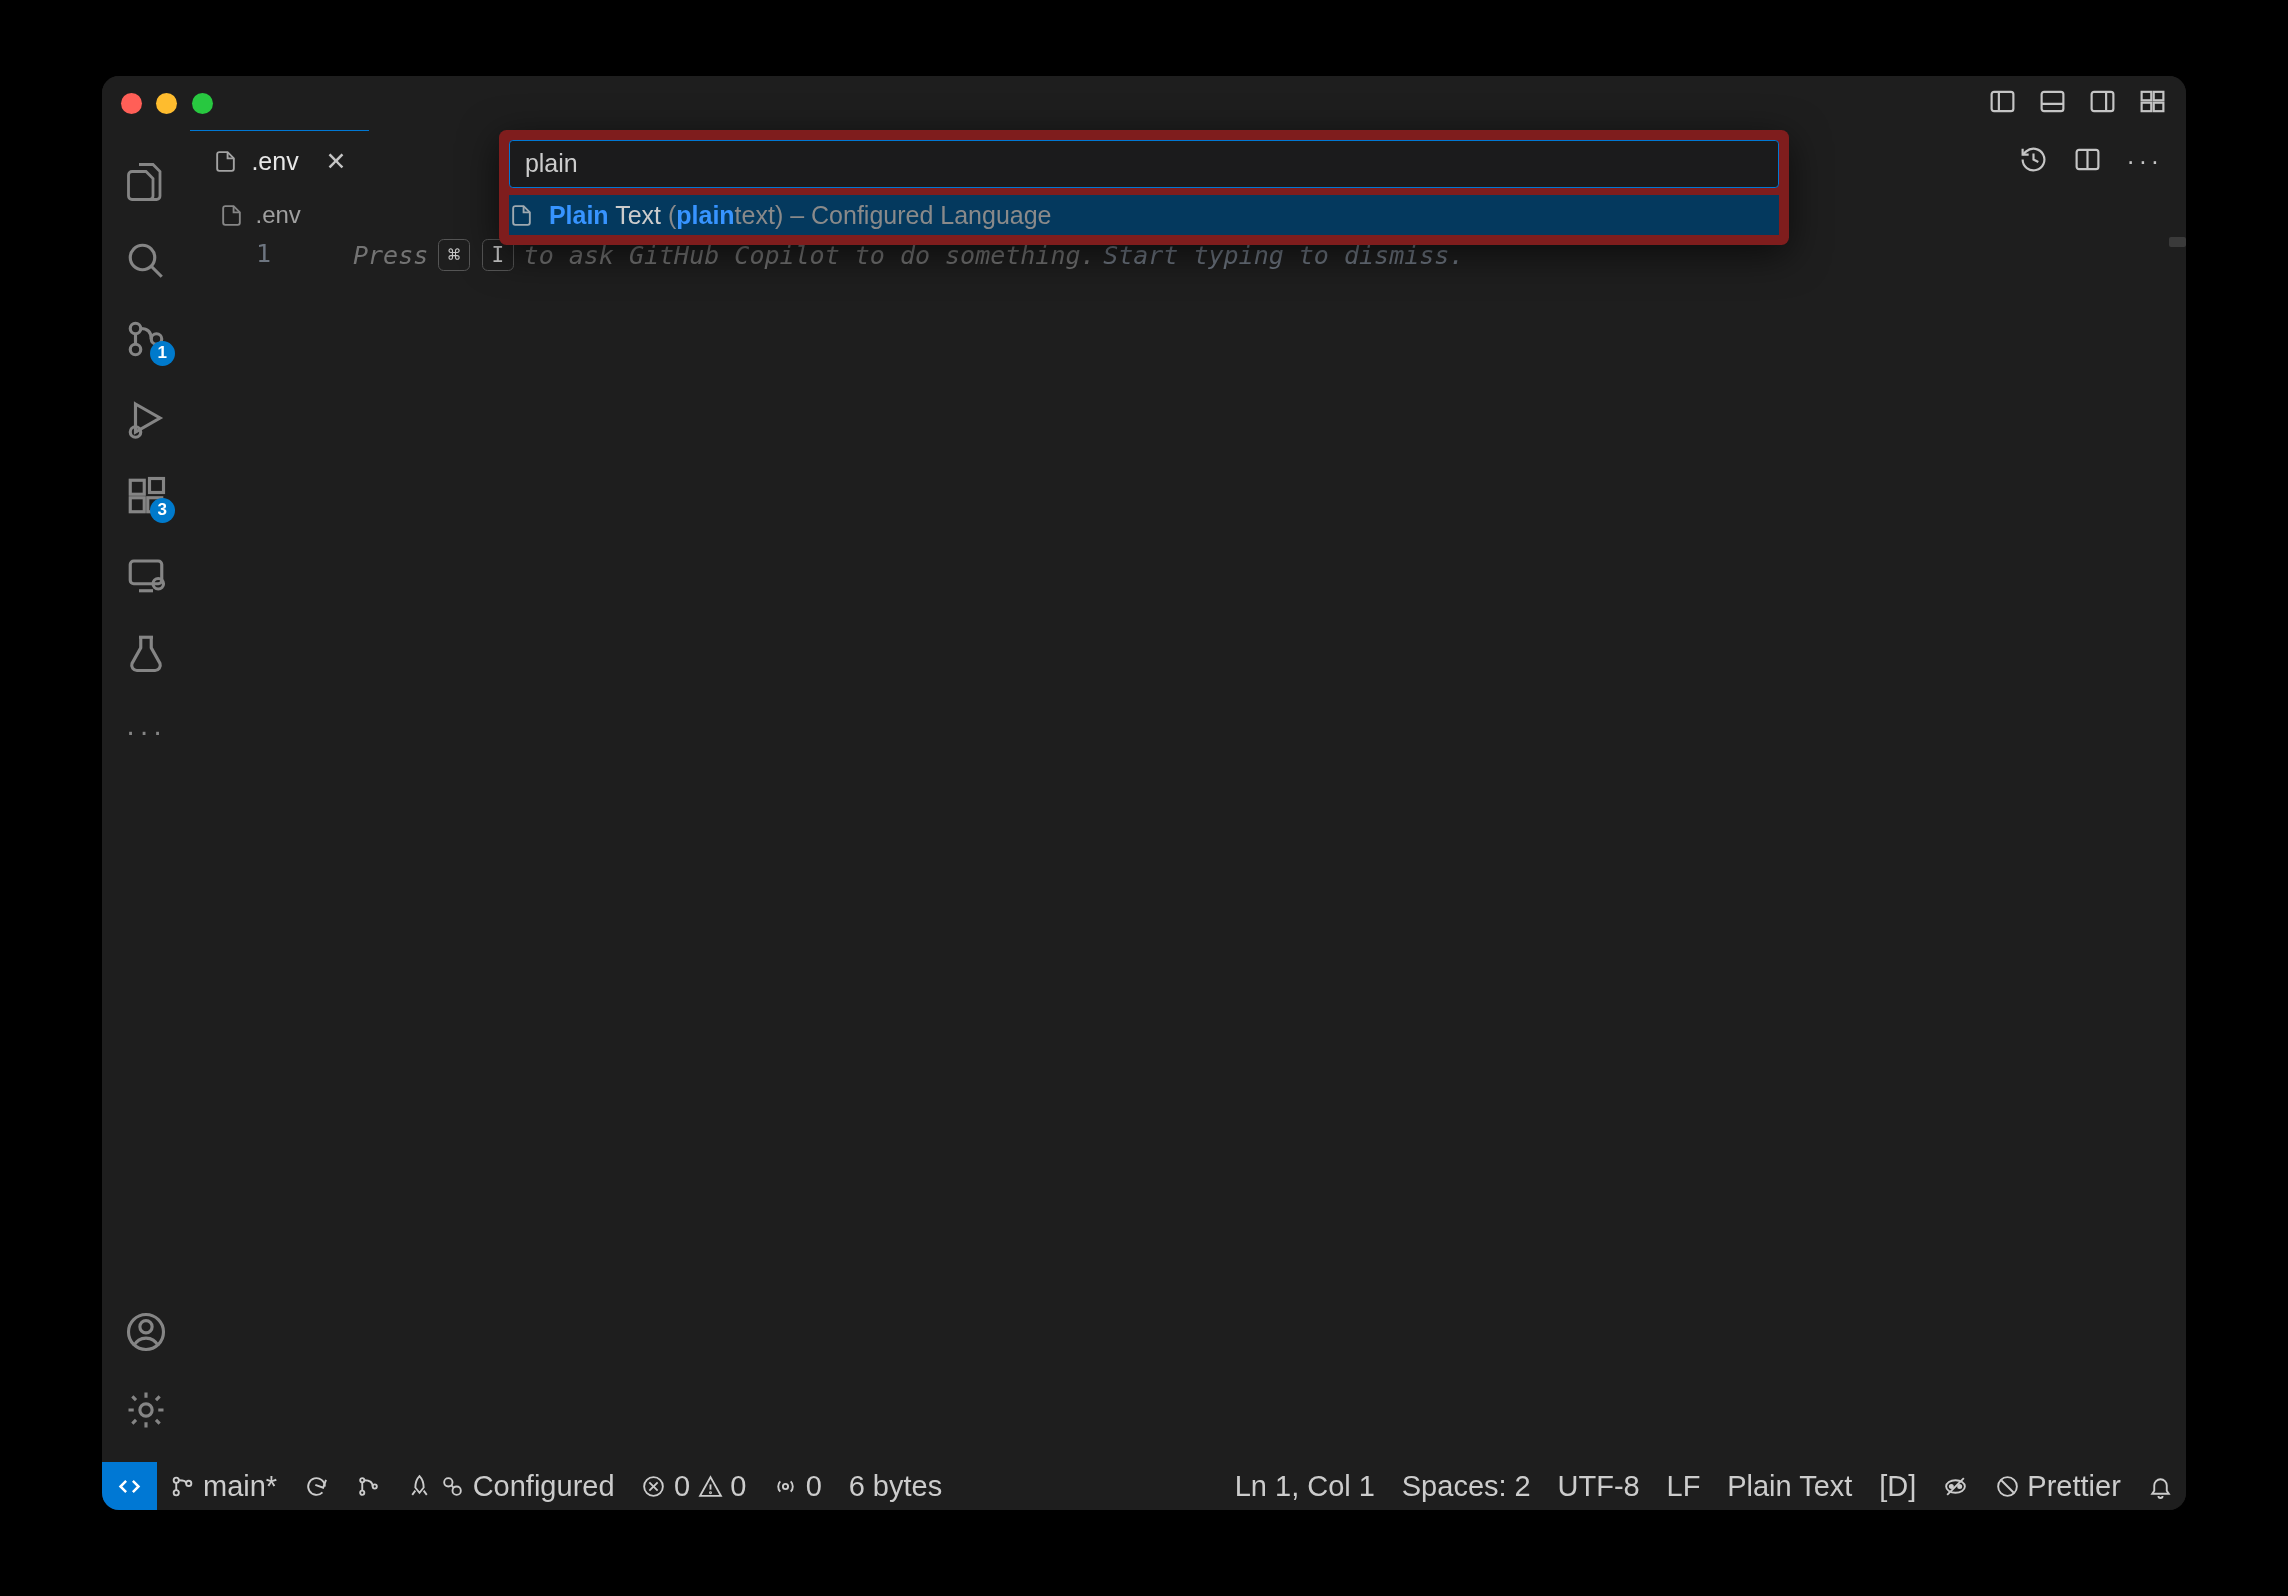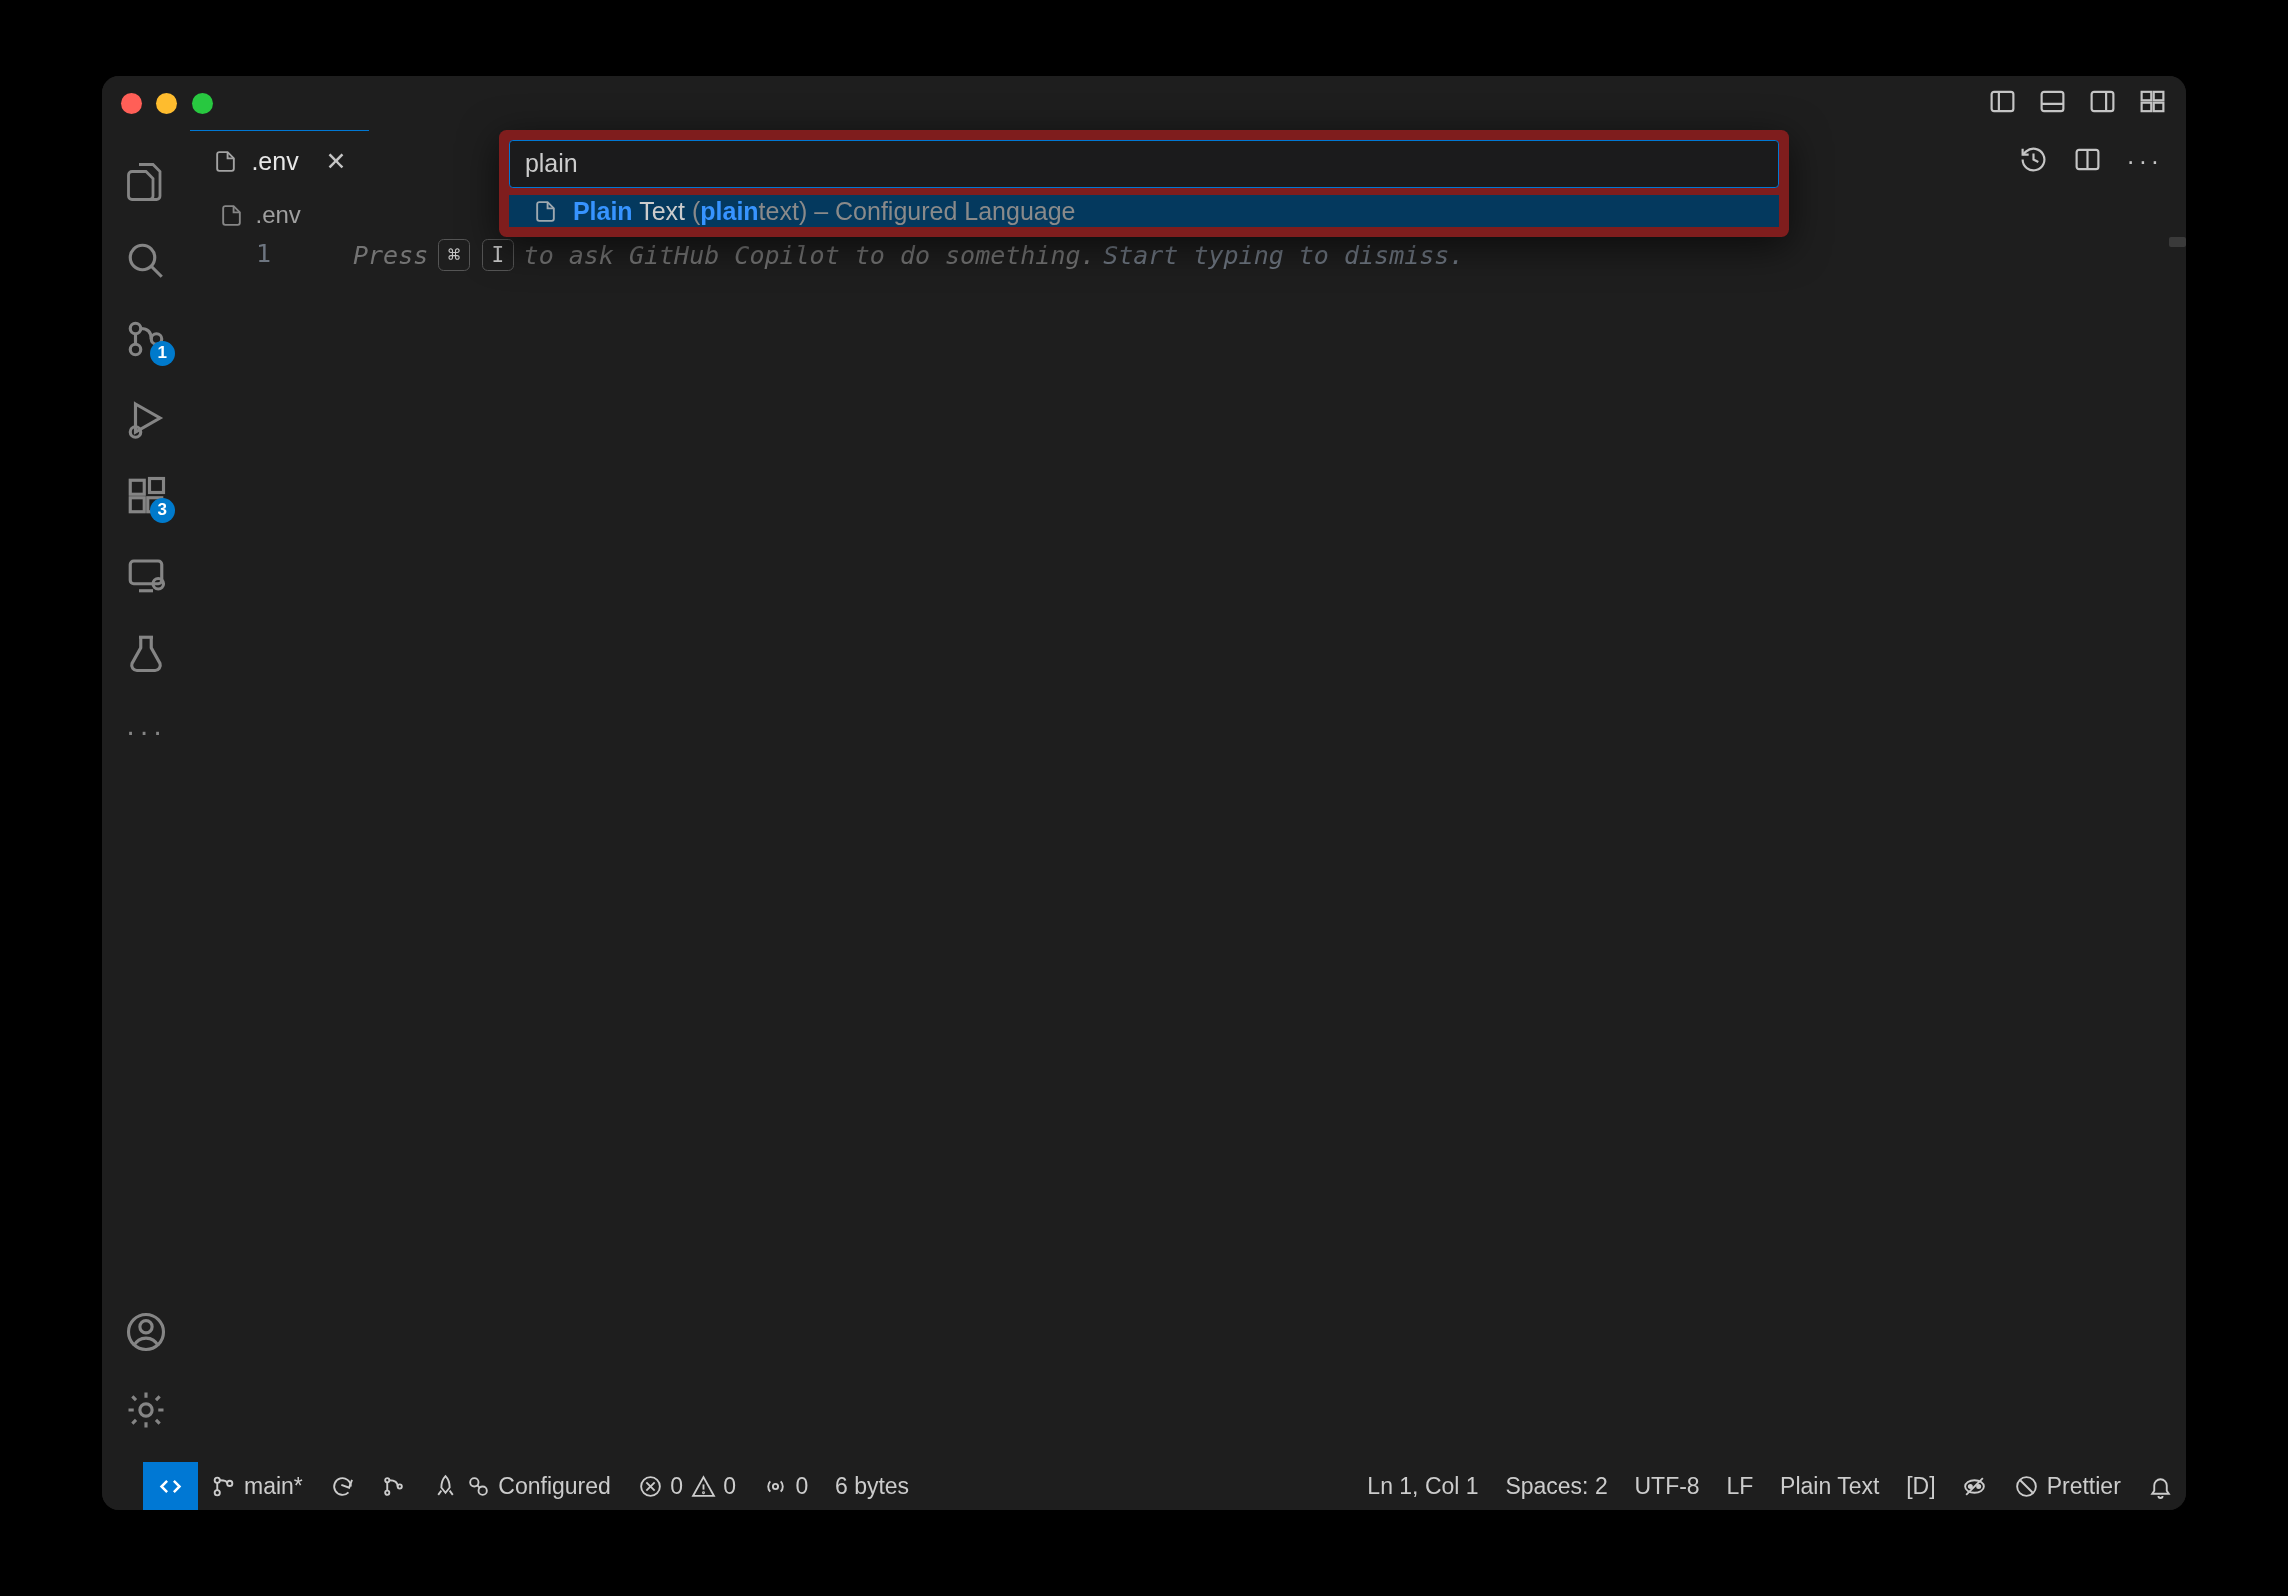--- a/index.html
+++ b/index.html
@@ -174,38 +174,37 @@
     background: #1b1b1c;
     border: 1.4px solid #0078d4;
     border-radius: 3.8px;
     color: #cccccc;
     font-size: 25px;
     padding: 0 15.3px;
     outline: none;
   }
   .palette-list { margin-top: 7.6px; }
   .palette-item {
-    height: 32px;
+    height: 40px;
     display: flex; align-items: center; gap: 15.3px;
-    padding: 0 24px;
+    padding: 0 0;
     font-size: 25px;
     color: #cccccc;
   }
   .palette-item.selected { background: #04395e; }
   .hl-blue { color: #3794ff; font-weight: 600; }
   .hl-dim { color: #8a8a8a; }
   .palette-item .paren { color: #8a8a8a; }
   .statusbar {
     height: 48px;
     background: #1e1e1e;
     display: flex;
     color: #cccccc;
-    font-size: 23px;
+    font-size: 29px;
     flex-shrink: 0;
-    padding-left: 41px;
   }
   .status-remote {
     background: #0078d4;
     height: 100%;
     width: 55px;
     display: flex; align-items: center; justify-content: center;
     color: #fff;
   }
   .status-remote svg { width: 27px; height: 27px; }
   .status-seg {

